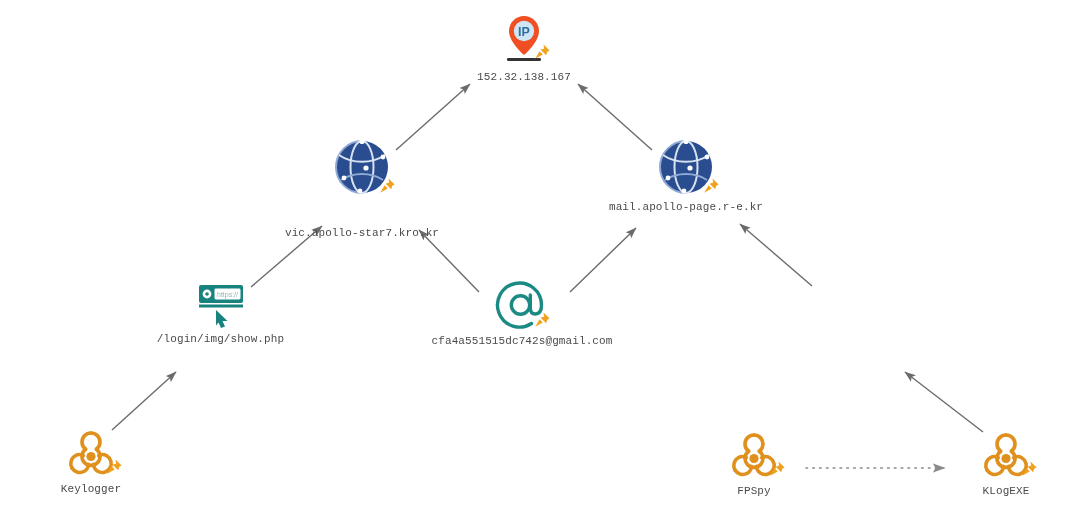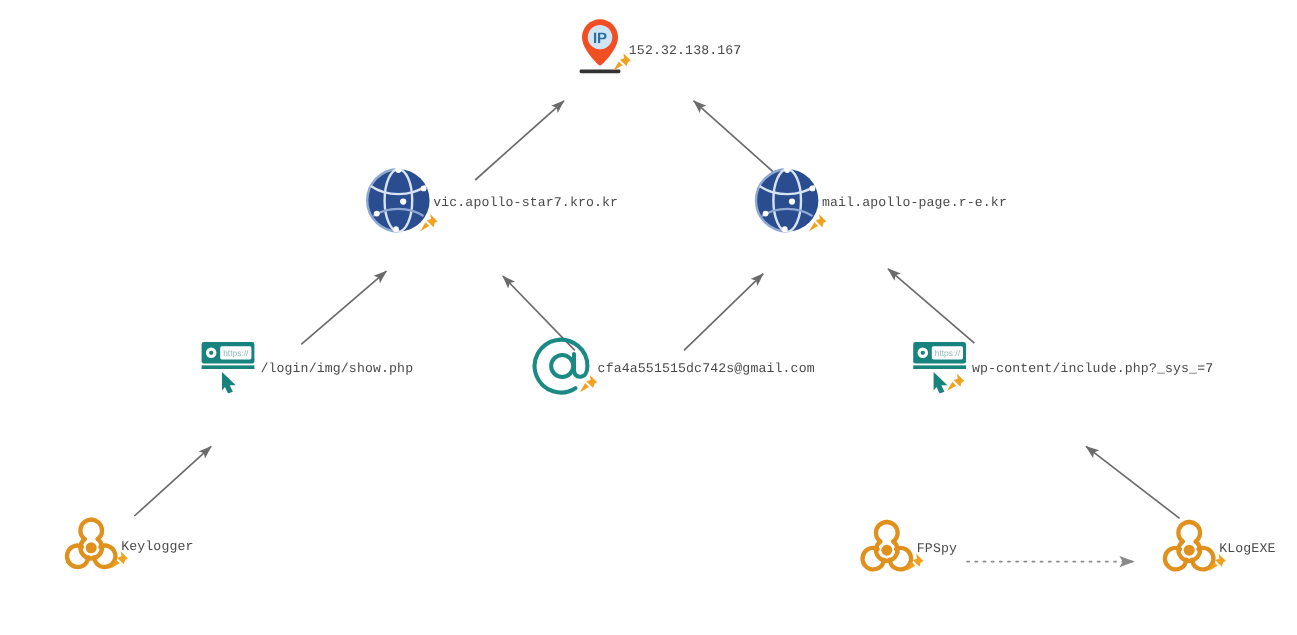--- a/index.html
+++ b/index.html
@@ -5,21 +5,21 @@
   html,body{margin:0;padding:0;}
   body{
     width:1081px;height:529px;
     background:#ffffff;
     font-family:"Liberation Sans", sans-serif;
     overflow:hidden;position:relative;
   }
   #canvas{position:absolute;inset:0;width:1081px;height:529px;}
   #edges{position:absolute;left:0;top:0;width:1081px;height:529px;}
 
-  .node{position:absolute;display:flex;align-items:center;}
+  .node{position:absolute;display:flex;flex-direction:column;align-items:center;}
   .node-label{
     font-size:11px;color:#4a4a4a;white-space:nowrap;
     margin-top:5px;letter-spacing:.1px;font-family:Liberation Mono, monospace;
   }
   .glyph{position:relative;display:block;}
 
   
   .pin{position:absolute;width:22px;height:22px;pointer-events:none;}
 
   .ip-glyph{width:48px;height:52px;}
@@ -73,21 +73,21 @@
       <span class="pin" style="right:-4px;bottom:2px;">
         <svg viewBox="0 0 22 22" width="22" height="22" xmlns="http://www.w3.org/2000/svg">
           <path d="M13.5 2.4l6.1 6.1-2.3 1.2-1.1 3.6-5.6-5.6 3.6-1.1z" fill="#f0a21e"></path>
           <path d="M9.6 9.2l3.2 3.2-7.6 4.4z" fill="#f0a21e"></path>
         </svg>
       </span>
     </span>
     <span class="node-label">152.32.138.167</span>
   </div>
 
-  <div class="node" style="left:303px;top:138px;width:118px;">
+  <div class="node" style="left:303px;top:138px;width:118px;gap:26px;">
     <span class="glyph globe-glyph">
       <svg viewBox="0 0 58 58" width="58" height="58" xmlns="http://www.w3.org/2000/svg">
         <circle cx="29" cy="29" r="26" fill="#2a4d8f"></circle>
         <path d="M29 3a26 26 0 0 0 0 52" fill="none" stroke="#8fa9d4" stroke-width="2"></path>
         <ellipse cx="29" cy="29" rx="11.5" ry="26" fill="none" stroke="#d7e2f3" stroke-width="2"></ellipse>
         <path d="M6 17c13 9 33 9 46 0" fill="none" stroke="#d7e2f3" stroke-width="2"></path>
         <path d="M8 42c12-8 30-8 42 0" fill="none" stroke="#8fa9d4" stroke-width="1.8"></path>
         <circle cx="29" cy="3.5" r="2.6" fill="#ffffff"></circle>
         <circle cx="50" cy="19" r="2.4" fill="#ffffff"></circle>
         <circle cx="11" cy="40" r="2.4" fill="#ffffff"></circle>
@@ -152,40 +152,20 @@
       <span class="pin" style="right:-2px;bottom:-2px;">
         <svg viewBox="0 0 22 22" width="22" height="22" xmlns="http://www.w3.org/2000/svg">
           <path d="M13.5 2.4l6.1 6.1-2.3 1.2-1.1 3.6-5.6-5.6 3.6-1.1z" fill="#f0a21e"></path>
           <path d="M9.6 9.2l3.2 3.2-7.6 4.4z" fill="#f0a21e"></path>
         </svg>
       </span>
     </span>
     <span class="node-label">cfa4a551515dc742s@gmail.com</span>
   </div>
 
-  <div class="node" style="left:756px;top:282px;width:190px;">
-    <span class="glyph url-glyph">
-      <svg viewBox="0 0 54 46" width="54" height="46" xmlns="http://www.w3.org/2000/svg">
-        <rect x="5" y="3" width="44" height="18" rx="2" fill="#18837e"></rect>
-        <circle cx="13" cy="12" r="4.4" fill="#ffffff"></circle>
-        <circle cx="13" cy="12" r="1.8" fill="#18837e"></circle>
-        <rect x="20.5" y="6.5" width="26" height="11" rx="1.4" fill="#ffffff"></rect>
-        <text x="33.5" y="15" text-anchor="middle" font-family="Liberation Sans, sans-serif" font-size="7" fill="#8fb8b6">https://</text>
-        <rect x="5" y="22.5" width="44" height="3" fill="#18837e"></rect>
-        <path d="M22 43.5 L22 28 L33.5 39 L28.5 39 L31 44.5 L27 46 L24.5 40.5 Z" fill="#18837e"></path>
-      </svg>
-      <span class="pin" style="right:4px;bottom:-3px;">
-        <svg viewBox="0 0 22 22" width="22" height="22" xmlns="http://www.w3.org/2000/svg">
-          <path d="M13.5 2.4l6.1 6.1-2.3 1.2-1.1 3.6-5.6-5.6 3.6-1.1z" fill="#f0a21e"></path>
-          <path d="M9.6 9.2l3.2 3.2-7.6 4.4z" fill="#f0a21e"></path>
-        </svg>
-      </span>
-    </span>
-    <span class="node-label">wp-content/include.php?_sys_=7</span>
-  </div>
 
   <div class="node" style="left:51px;top:428px;width:80px;">
     <span class="glyph bio-glyph">
       <svg viewBox="0 0 50 50" width="50" height="50" xmlns="http://www.w3.org/2000/svg">
         <g fill="none" stroke="#e0901c" stroke-width="3.6" stroke-linecap="round">
           <path d="M25 5c-5 0-9 4-9 9 0 3 1.4 5.6 3.6 7.2"></path>
           <path d="M25 5c5 0 9 4 9 9 0 3-1.4 5.6-3.6 7.2"></path>
           <path d="M19.6 21.2a9 9 0 1 0 10.8 0"></path>
           <path d="M6 40c2.5 4.3 8 5.8 12.3 3.3 2.6-1.5 4-4.2 4.1-7"></path>
           <path d="M44 40c-2.5 4.3-8 5.8-12.3 3.3-2.6-1.5-4-4.2-4.1-7"></path>

